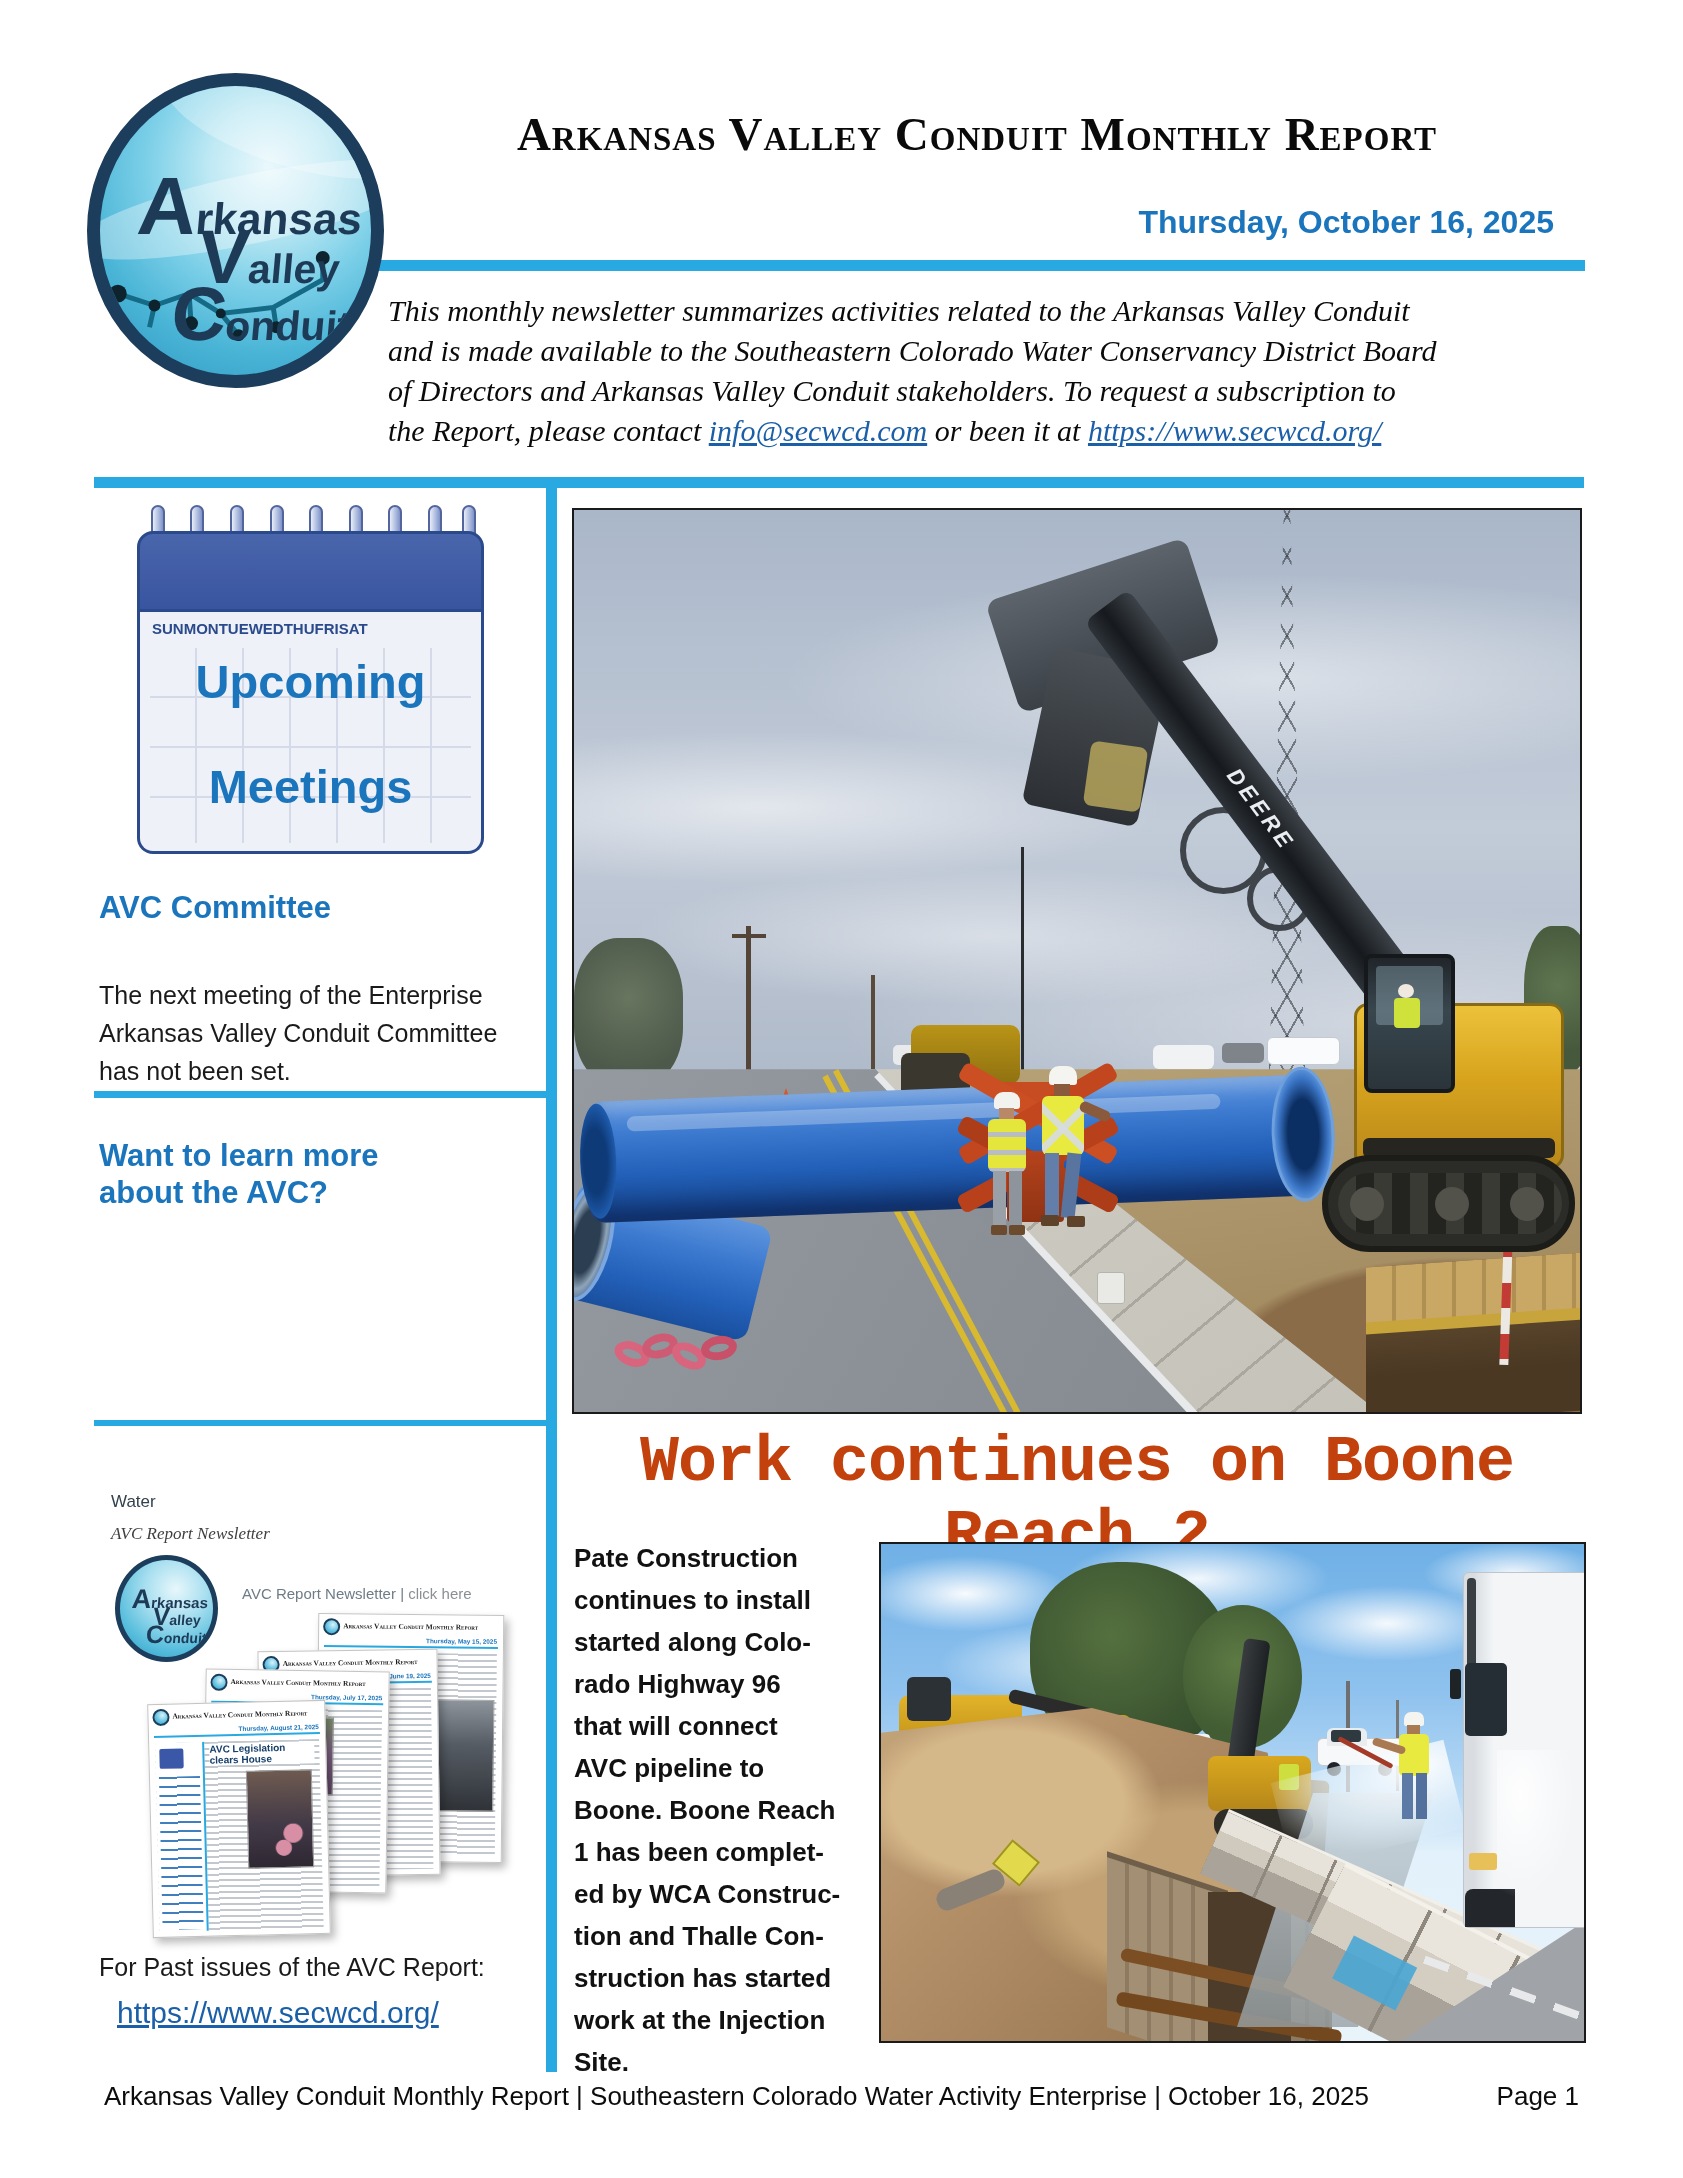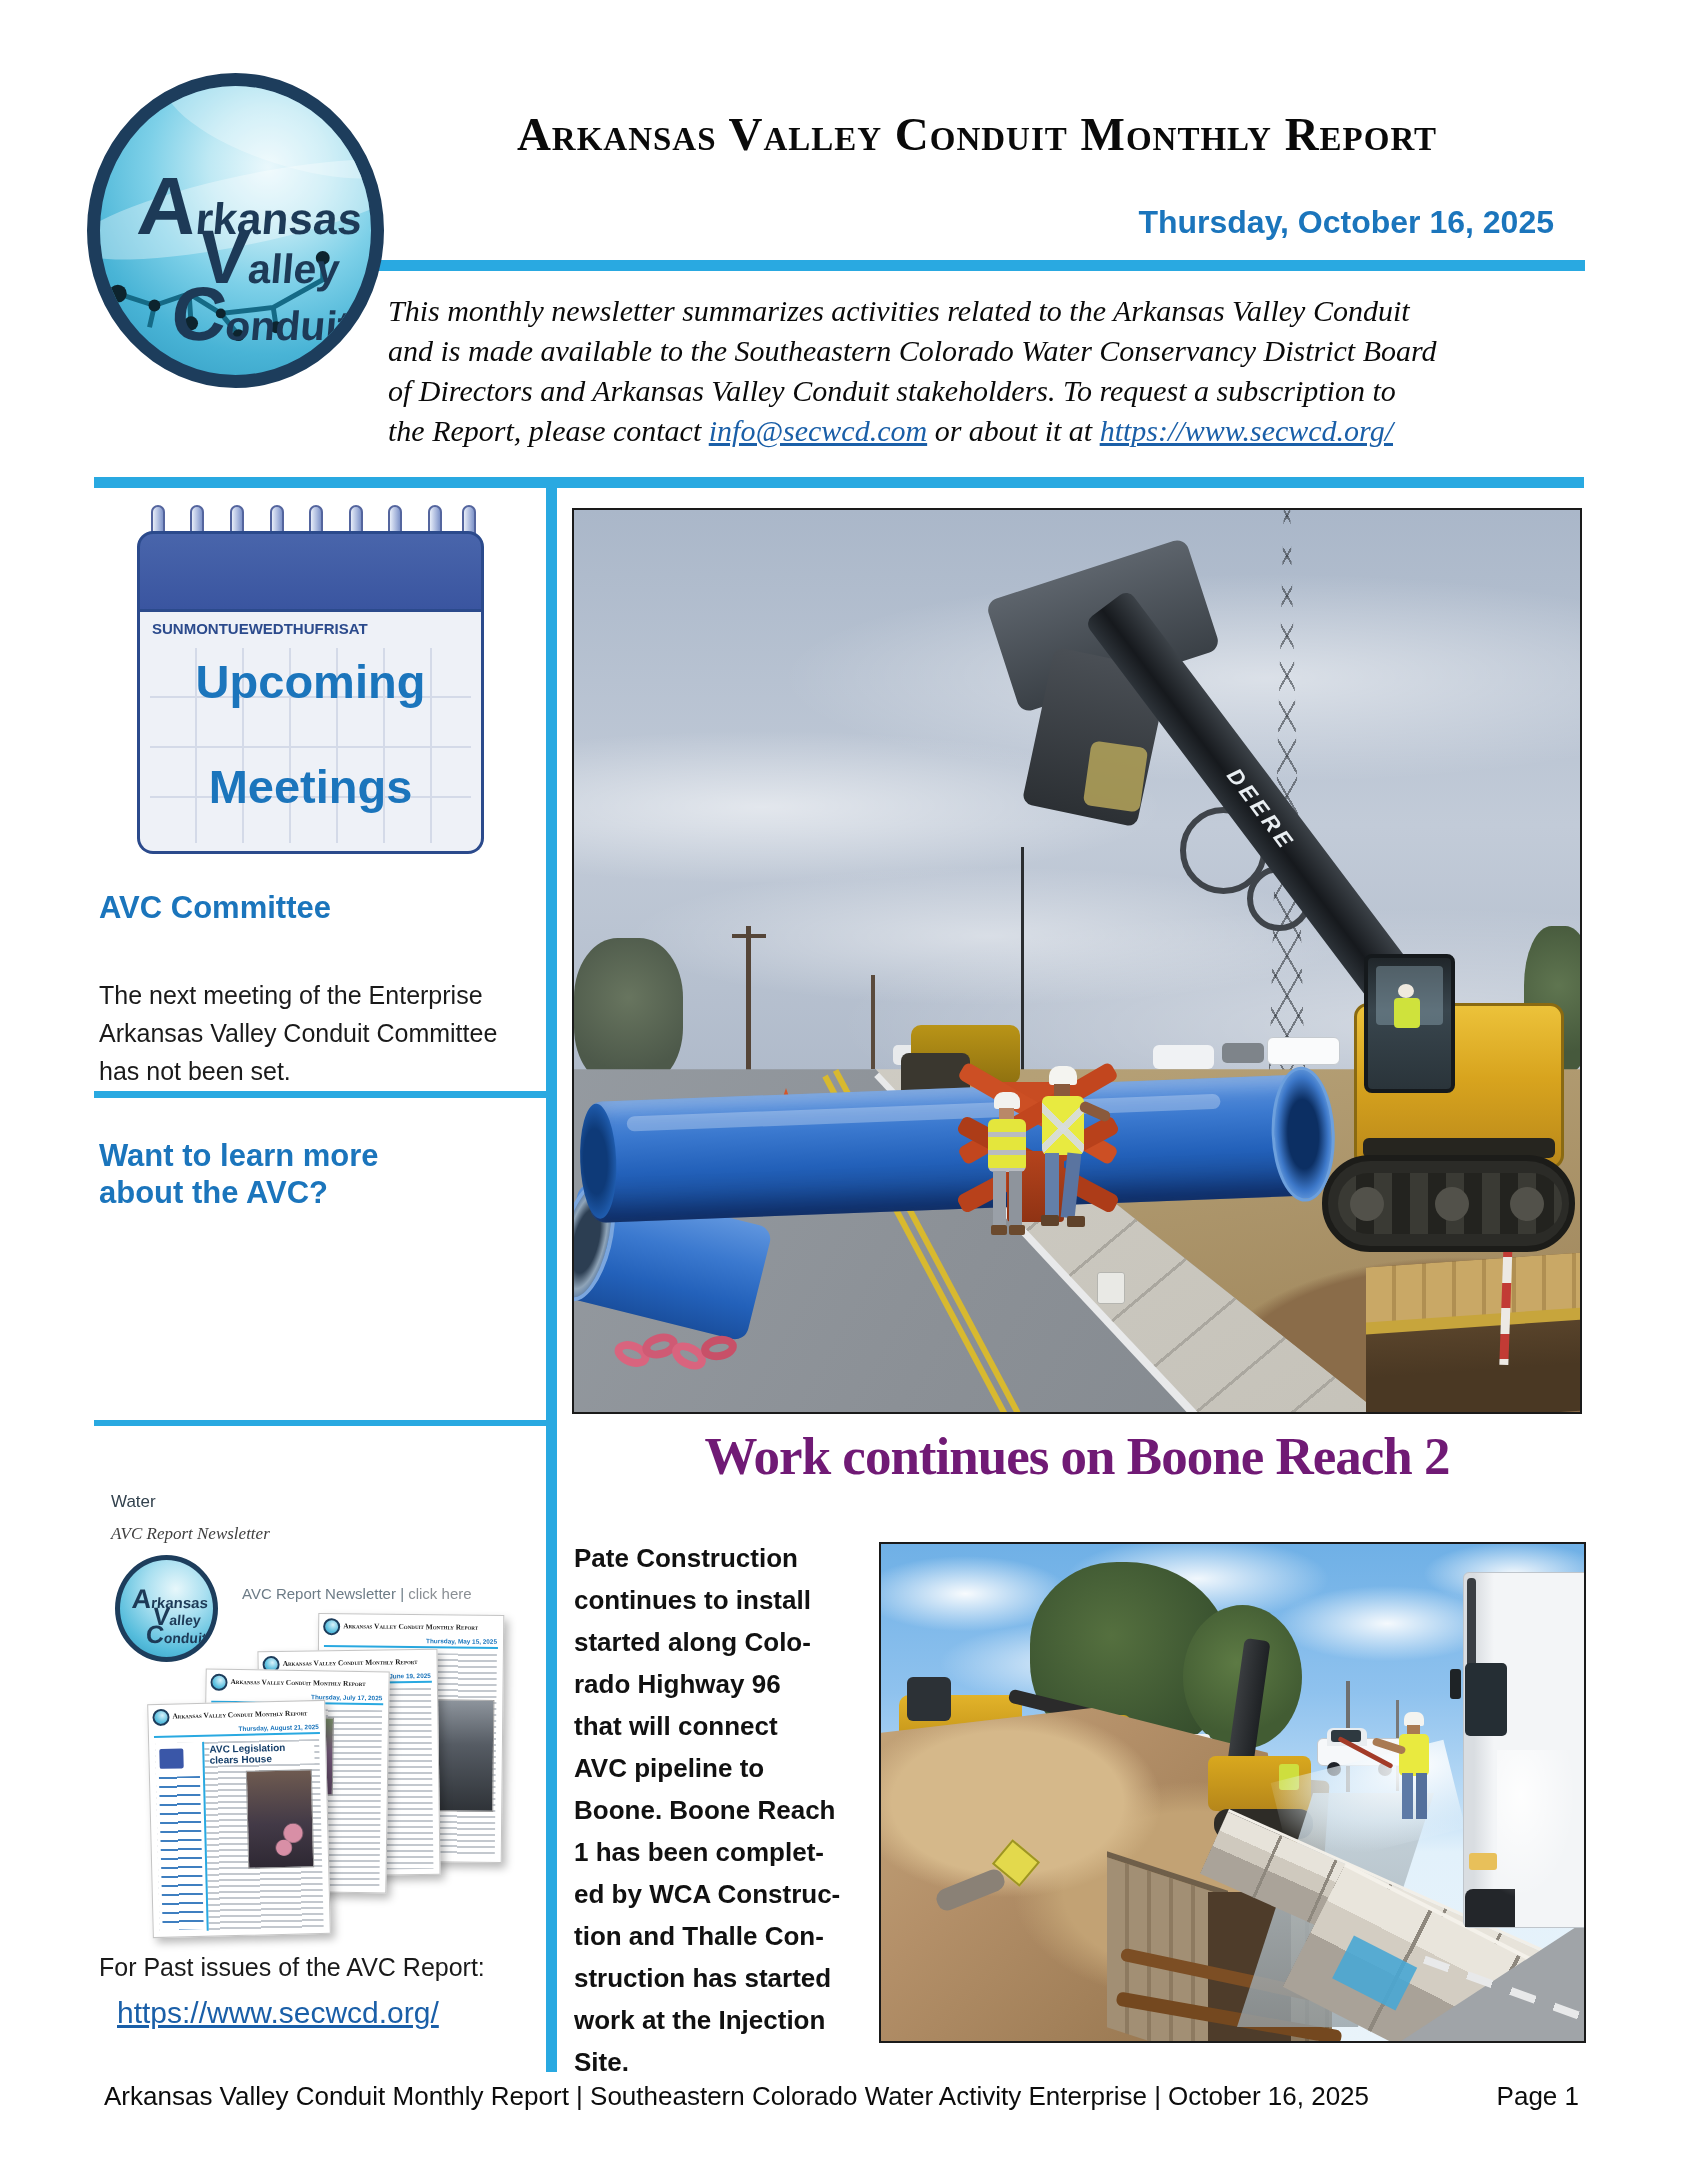--- a/index.html
+++ b/index.html
@@ -91,22 +91,22 @@
   .mp-headline{position:absolute;font-weight:bold;color:#17406b;background:#fff;line-height:1.1;}
   .mp-sidebar{position:absolute;left:0;top:0;bottom:0;width:30%;background:#fff;border-right:2px solid var(--accent);}
   .mp-cal{position:absolute;left:4px;top:6px;width:24px;height:20px;background:#3a57a8;border-radius:2px;}
   .mp-blue-lines{position:absolute;left:3px;top:34px;right:3px;bottom:2px;
     background:repeating-linear-gradient(180deg,#3f7fc0 0 2px,transparent 2px 9px);}
 
   
   .photo{border:2px solid #1a1a1a;overflow:hidden;}
   .photo1{left:572px;top:508px;width:1010px;height:906px;}
   .photo2{left:879px;top:1542px;width:707px;height:501px;}
-  .headline{left:572px;top:1426px;width:1010px;text-align:center;font-family:Liberation Serif, serif;
-    font-weight:bold;font-size:53px;color:#701a75;letter-spacing:-1px;}
+  .headline{left:572px;top:1426px;width:1010px;text-align:center;font-family:Liberation Mono, monospace;
+    font-weight:bold;font-size:65px;color:#c2410c;letter-spacing:-1px;}
   .article{left:574px;top:1537px;width:299px;font-size:26px;font-weight:bold;color:#111;line-height:42px;}
   .article div{white-space:nowrap;}
 
   
   .footer{left:104px;top:2081px;width:1475px;display:flex;justify-content:space-between;
     font-size:26px;color:#0c0c0c;}
 
   
   .sc{position:absolute;}
 </style>
@@ -137,21 +137,21 @@
     </div>
   </div>
 
   <div class="abs page-title">Arkansas Valley Conduit Monthly Report</div>
   <div class="abs issue-date">Thursday, October 16, 2025</div>
 
   <div class="abs intro">
     <div>This monthly newsletter summarizes activities related to the Arkansas Valley Conduit</div>
     <div>and is made available to the Southeastern Colorado Water Conservancy District Board</div>
     <div>of Directors and Arkansas Valley Conduit stakeholders. To request a subscription to</div>
-    <div><span>the Report, please contact </span><a>info@secwcd.com</a><span> or about it at </span><a>https://www.secwcd.org/</a></div>
+    <div><span>the Report, please contact </span><a>info@secwcd.com</a><span> or been it at </span><a>https://www.secwcd.org/</a></div>
   </div>
 
   <div class="abs top-bar"></div>
   <div class="abs v-line"></div>
 
   <div class="abs calendar">
     <span class="cal-ring" style="left:14px;"></span>
     <span class="cal-ring" style="left:53px;"></span>
     <span class="cal-ring" style="left:93px;"></span>
     <span class="cal-ring" style="left:133px;"></span>

